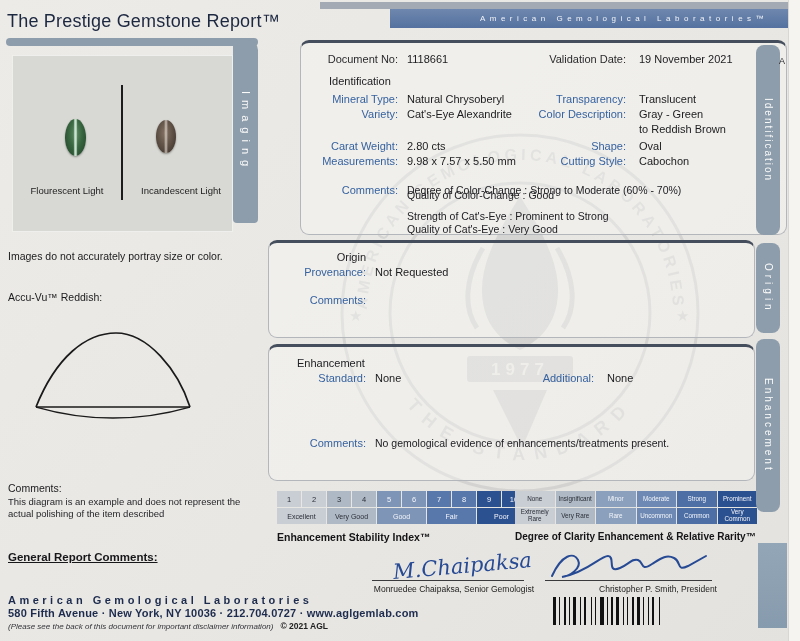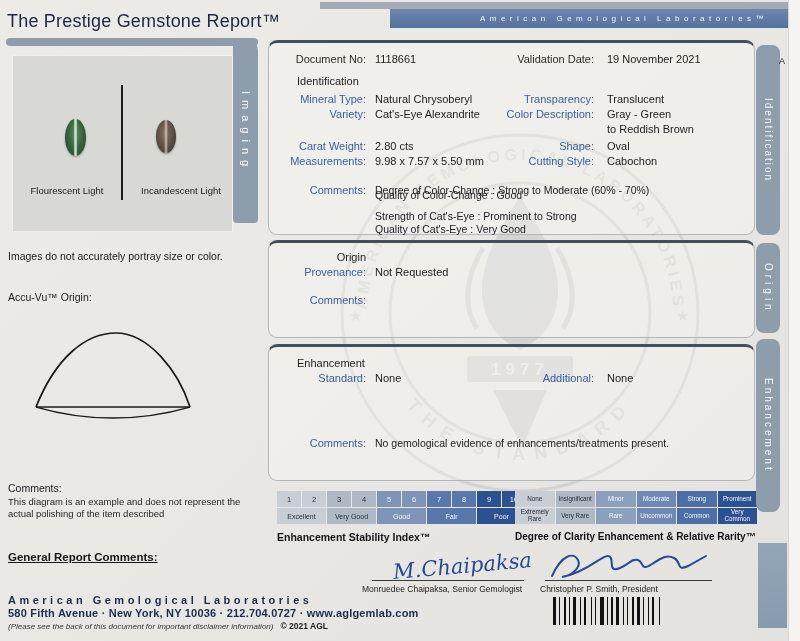--- a/index.html
+++ b/index.html
@@ -42,21 +42,21 @@
   .pl-left{left:2px;width:106px;} .pl-right{left:112px;width:106px;padding-left:8px;}
   .img-note{left:8px;top:250px;font-size:10.5px;color:#1b1b1d;z-index:1;}
   .accuvu-label{left:8px;top:291px;font-size:10.5px;color:#1b1b1d;font-weight:500;z-index:1;}
   .accuvu-svg{left:28px;top:325px;z-index:1;}
   .img-comments-label{left:8px;top:482px;font-size:10.5px;color:#1b1b1d;z-index:1;}
   .img-comments-text{left:8px;top:496px;width:250px;font-size:9.5px;line-height:1.3;color:#26262a;z-index:1;}
   .general-comments{left:8px;top:551px;font-size:11.5px;font-weight:600;text-decoration:underline;color:#17171a;z-index:1;}
   
   .panel{position:absolute;left:268px;width:487px;border:1px solid #b3b6bb;border-top:3px solid #454e5c;
       border-radius:9px;background:rgba(252,252,250,.35);z-index:1;}
-  .p-ident{top:40px;height:195px;} .p-origin{top:240px;height:98px;} .p-enh{top:344px;height:137px;}
+  .p-ident{top:40px;height:195px;margin-left:32px;} .p-origin{top:240px;height:98px;} .p-enh{top:344px;height:137px;}
   .fr{position:absolute;left:0;right:0;height:13px;font-size:11px;}
   .c1l{position:absolute;left:0;width:97px;text-align:right;color:#36629f;}
   .c1v{position:absolute;left:106px;color:#1c1c1e;}
   .c2l{position:absolute;left:200px;width:125px;text-align:right;color:#36629f;}
   .c2v{position:absolute;left:338px;color:#1c1c1e;}
   .dark{color:#2b2b2d;}
   .sect{position:absolute;left:28px;font-size:11px;color:#212124;}
   .sect-r{position:absolute;left:0;width:97px;text-align:right;font-size:11px;color:#212124;}
   .cmt-line{position:absolute;left:106px;font-size:10.5px;color:#212125;white-space:nowrap;}
   
@@ -70,21 +70,21 @@
   .clar-col{display:flex;flex-direction:column;gap:1px;width:39.5px;}
   .clar-col .cell{height:16px;font-size:6.3px;line-height:1.05;padding:0 1px;}
   .tcap{position:absolute;top:531px;font-weight:700;color:#141416;z-index:1;}
   .cap-esi{left:277px;font-size:10.5px;} .cap-clar{left:515px;font-size:10px;}
   
   .sig-script{left:393px;top:554px;font-family:"DejaVu Serif",serif;font-style:italic;font-size:21px;
       color:#274a94;transform:rotate(-5deg);z-index:1;}
   .sig-scrawl{left:548px;top:550px;z-index:1;}
   .sig-line{position:absolute;top:580px;border-top:1.5px solid #3a3a3c;z-index:1;}
   .sl-1{left:372px;width:152px;} .sl-2{left:545px;width:167px;}
-  .sig-name{position:absolute;top:584px;font-size:8.5px;color:#222;text-align:left;z-index:1;}
+  .sig-name{position:absolute;top:584px;font-size:8.5px;color:#222;text-align:right;z-index:1;}
   .sn-1{left:362px;width:172px;} .sn-2{left:540px;width:177px;}
   .barcode{left:553px;top:597px;z-index:1;}
   
   .f-brand{left:8px;top:594px;font-size:11px;font-weight:700;letter-spacing:3.5px;color:#1d2c4e;z-index:1;}
   .f-addr{left:8px;top:607px;font-size:11px;font-weight:700;color:#1d2c4e;letter-spacing:.2px;z-index:1;}
   .f-note{left:8px;top:621px;font-size:8px;z-index:1;color:#33343a;}
   .f-note .disc{font-style:italic;}
   .f-note .copy{font-weight:700;font-style:normal;margin-left:7px;font-size:8.5px;color:#222;}
   
   .edge-strip{left:788px;top:0;width:12px;height:641px;background:#f5f4f1;border-left:1px solid #d9d7d3;z-index:4;}
@@ -130,21 +130,21 @@
 
   <div class="abs photo-panel">
     <div class="photo-divider"></div>
     <div class="gem gem-green"></div>
     <div class="gem gem-brown"></div>
     <div class="photo-label pl-left">Flourescent Light</div>
     <div class="photo-label pl-right">Incandescent Light</div>
   </div>
 
   <div class="abs img-note">Images do not accurately portray size or color.</div>
-  <div class="abs accuvu-label">Accu-Vu™ Origin:</div>
+  <div class="abs accuvu-label">Accu-Vu™ Reddish:</div>
 
   <svg class="abs accuvu-svg" width="170" height="105" viewBox="0 0 170 105">
     <path d="M8,82 C28,32 58,8 88,8 C120,8 150,45 162,82" fill="none" stroke="#1a1a1a" stroke-width="1.7"></path>
     <path d="M8,82 L162,82" fill="none" stroke="#1a1a1a" stroke-width="1.3"></path>
     <path d="M8,82 Q85,104 162,82" fill="none" stroke="#1a1a1a" stroke-width="1.3"></path>
   </svg>
 
   <div class="abs img-comments-label">Comments:</div>
   <div class="abs img-comments-text">This diagram is an example and does not represent the actual polishing of the item described</div>
   <div class="abs general-comments">General Report Comments:</div>

